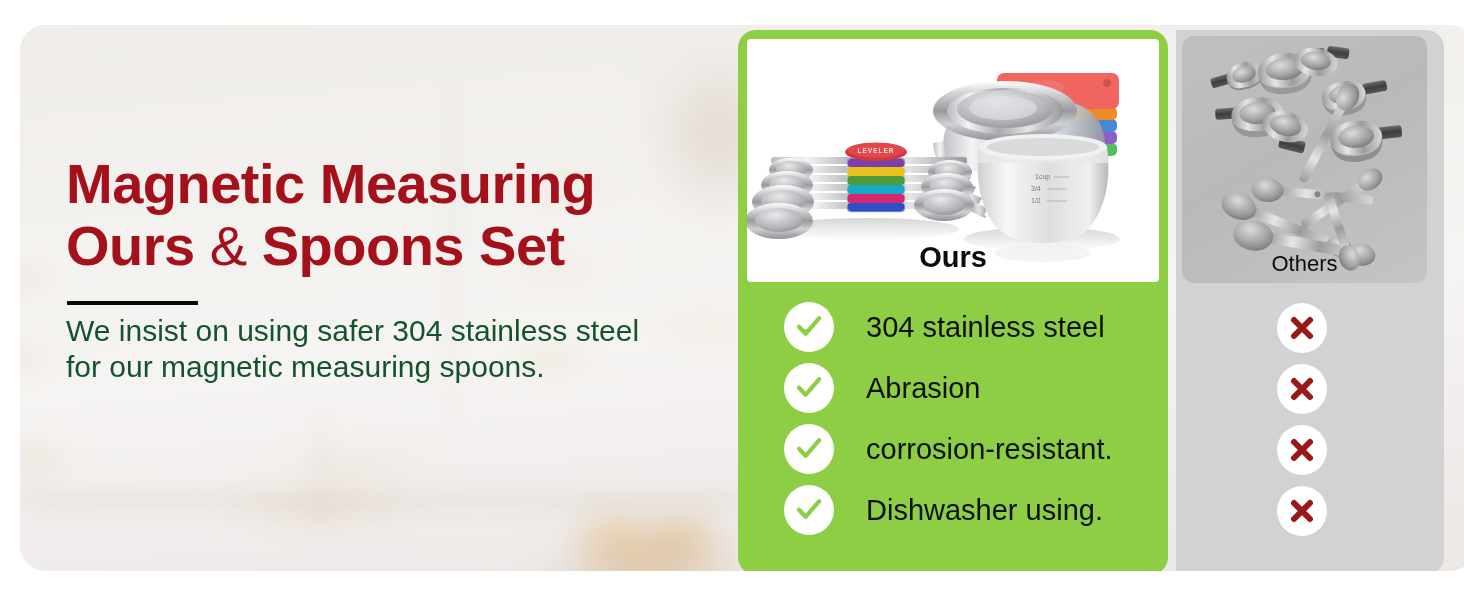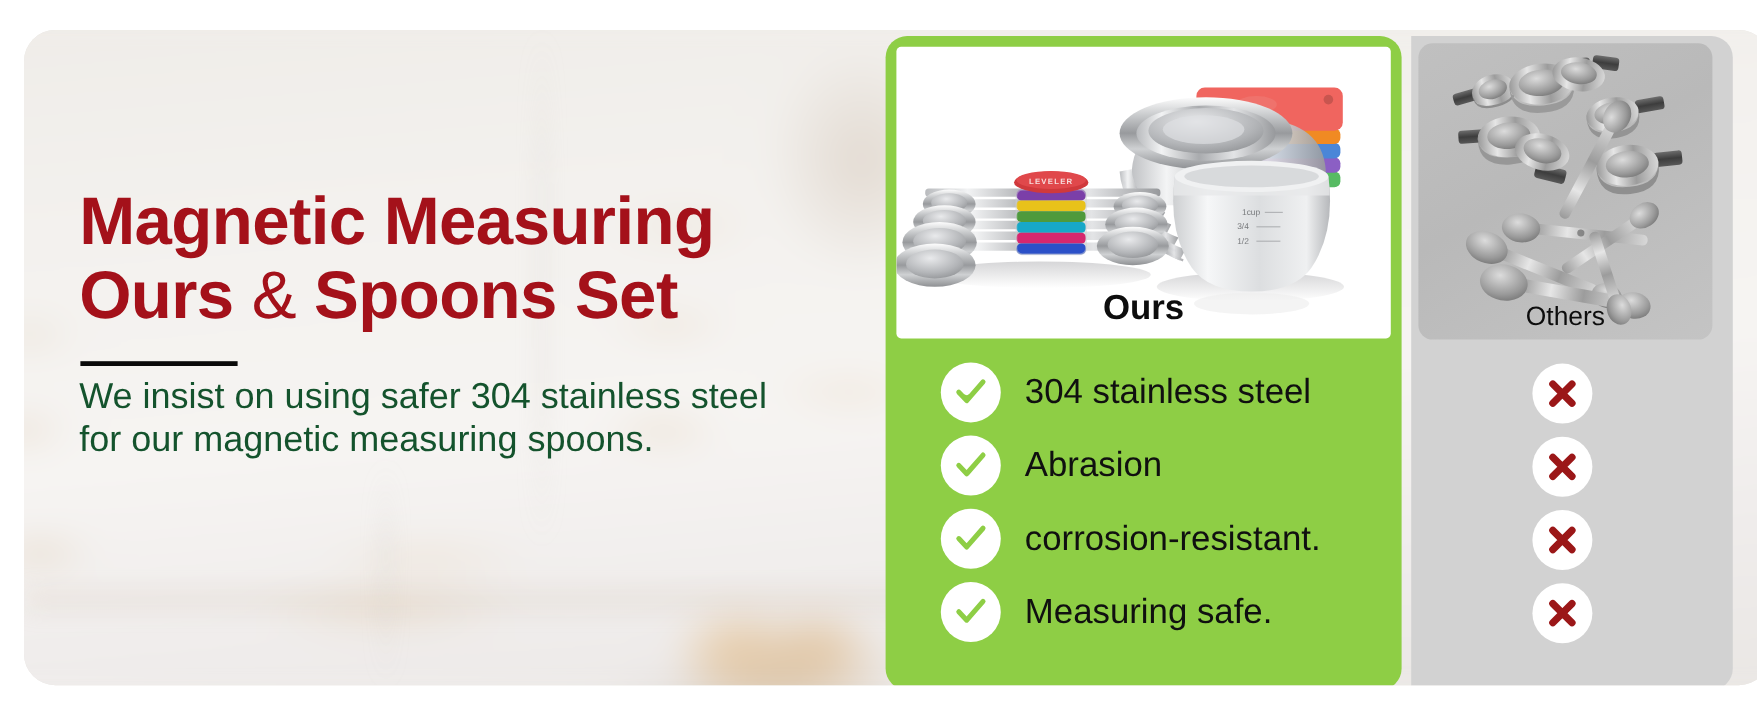--- a/index.html
+++ b/index.html
@@ -164,21 +164,21 @@
     height: 50px;
     border-radius: 50%;
     background: #ffffff;
     flex: 0 0 50px;
     display: flex;
     align-items: center;
     justify-content: center;
   }
   .check-circle svg { display: block; }
   .feature-text {
-    margin-left: 20px;
+    margin-left: 32px;
     font-size: 29px;
     color: #101010;
     line-height: 34px;
     white-space: nowrap;
   }
 
   
   .others-col {
     position: absolute;
     left: 1156px;
@@ -416,21 +416,21 @@
             </svg>
         </span>
         <span class="feature-text">corrosion-resistant.</span>
       </div>
       <div class="feature-row">
         <span class="check-circle">
           <svg width="30" height="30" viewBox="0 0 30 30">
               <path d="M5 14.8 L11.6 21.8 L25.2 6.2" stroke="#8ECE45" stroke-width="4.2" fill="none" stroke-linecap="round" stroke-linejoin="round"></path>
             </svg>
         </span>
-        <span class="feature-text">Measuring safe.</span>
+        <span class="feature-text">Dishwasher using.</span>
       </div>
     </div>
   </div>
 
   <div class="others-col">
 
     <div class="others-photo">
       <svg width="245" height="247" viewBox="0 0 245 247">
         <defs>
           <linearGradient id="gsteel" x1="0" y1="0" x2="0" y2="1">

